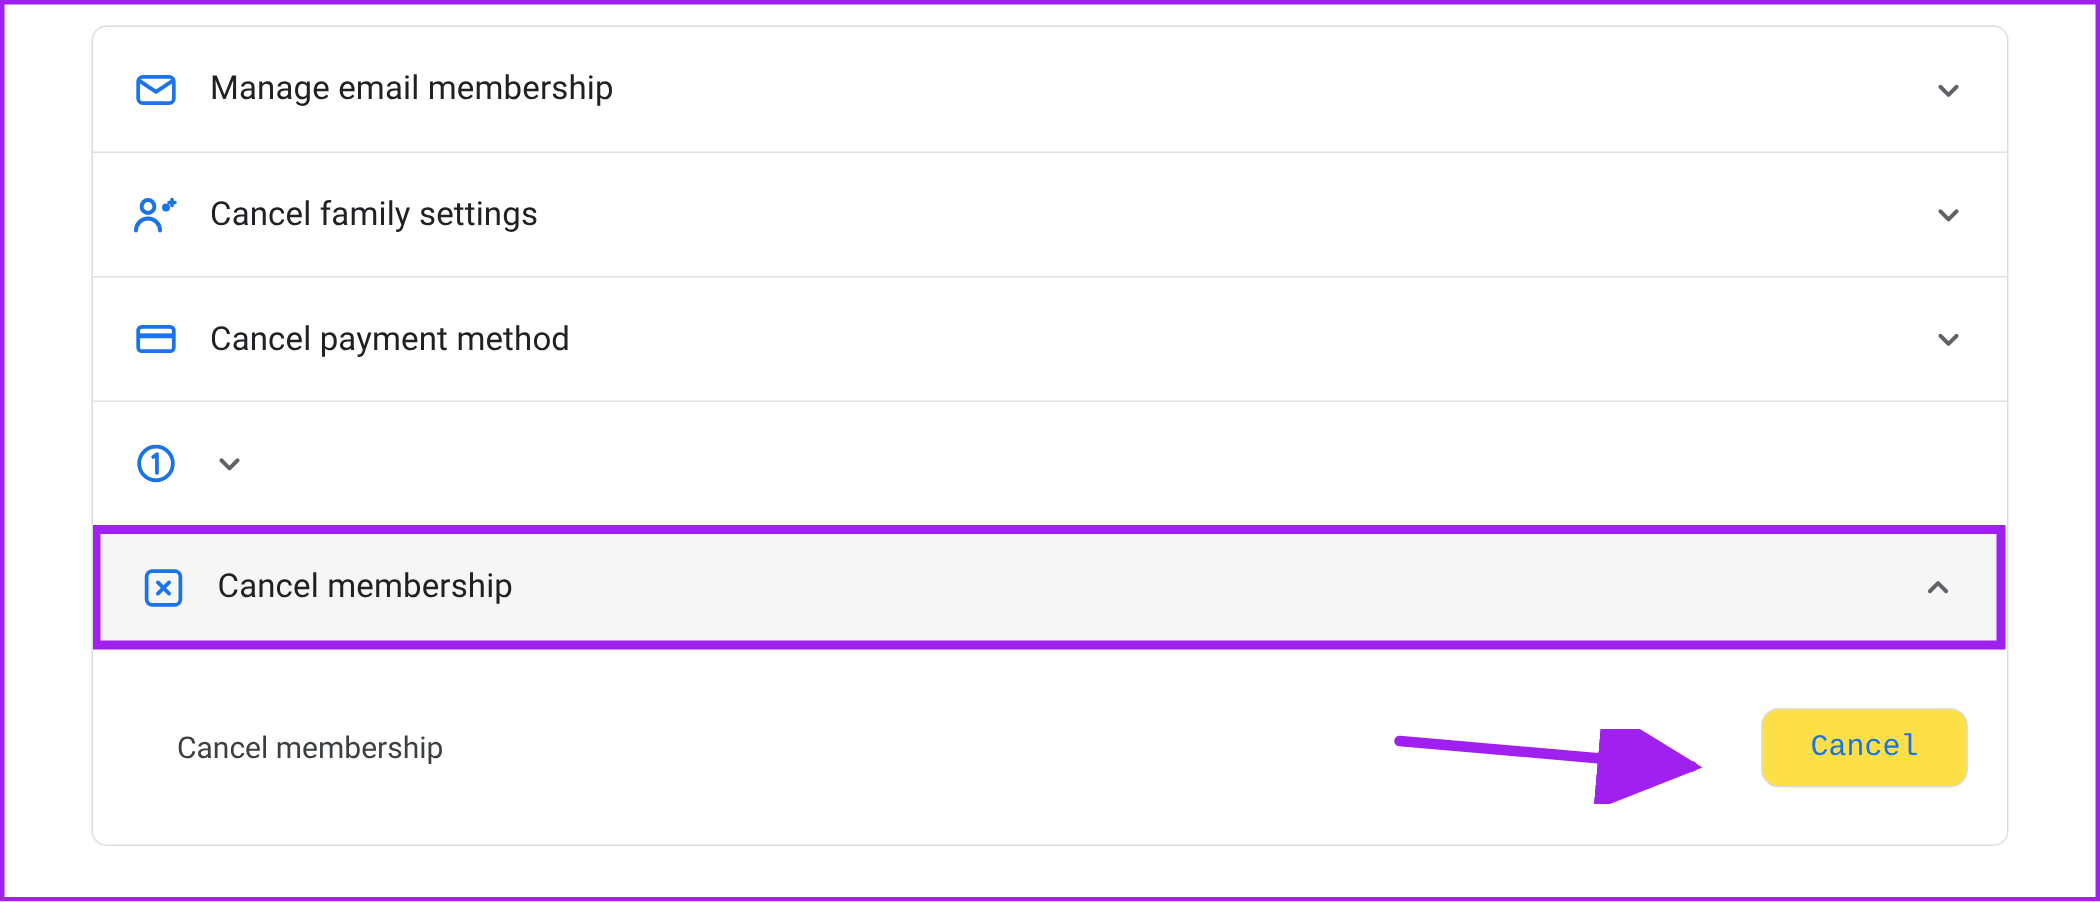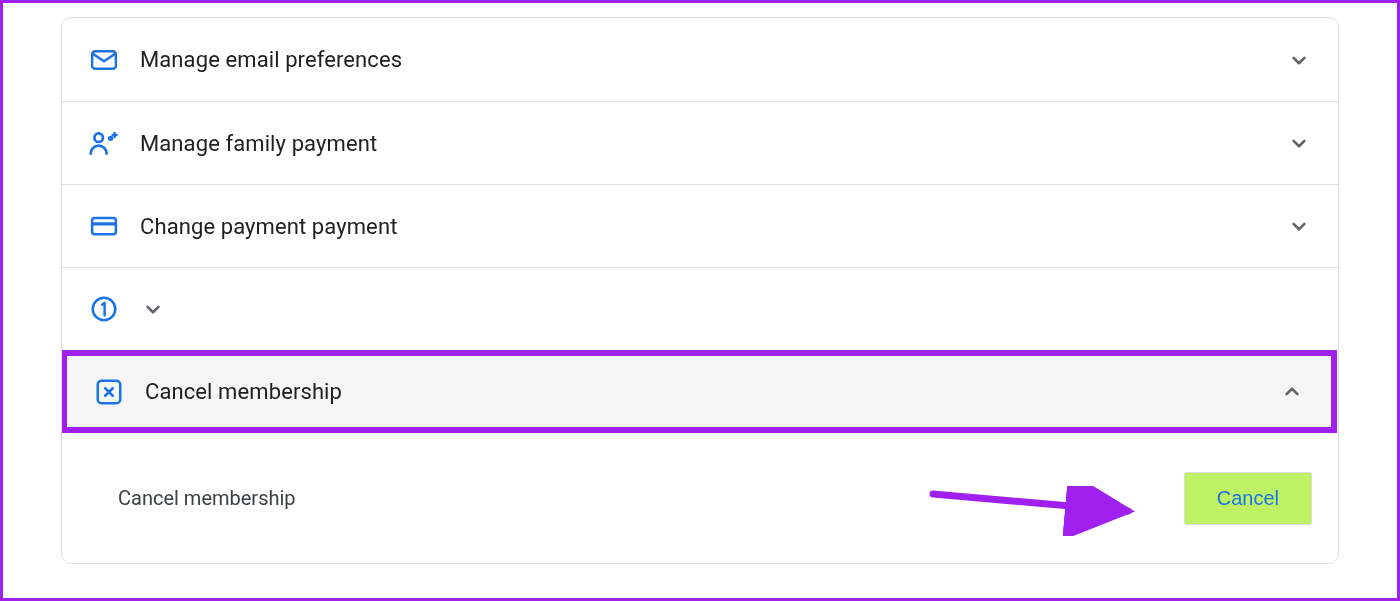--- a/index.html
+++ b/index.html
@@ -87,28 +87,28 @@
     padding: 0 26px 0 56px;
     background: #fff;
   }
   .detail-row .detail-label {
     font-size: 20px;
     color: #3c4043;
     flex: 1 1 auto;
   }
   .cancel-btn {
     border: 1px solid #dadce0;
-    background: #bef264;
+    background: #fde047;
     color: #1a73e8;
     font-size: 20px;
     font-weight: 500;
     padding: 14px 32px;
-    border-radius: 2px;
+    border-radius: 12px;
     cursor: pointer;
-    font-family: Liberation Sans, sans-serif;
+    font-family: Liberation Mono, monospace;
   }
 
   
   .arrow-annot {
     position: absolute;
     left: 925px;
     top: 483px;
     width: 215px;
     height: 50px;
     pointer-events: none;
@@ -120,53 +120,53 @@
 <div class="outer-frame">
   <div class="card">
 
     <div class="row">
       <span class="icon-slot">
         <svg viewBox="0 0 24 24" width="30" height="30">
             <rect x="2.5" y="5" width="19" height="14" rx="2.5" fill="none" stroke="#1a73e8" stroke-width="2"></rect>
             <path d="M3 7l9 6 9-6" fill="none" stroke="#1a73e8" stroke-width="2" stroke-linejoin="round"></path>
           </svg>
       </span>
-      <span class="label">Manage email preferences</span>
+      <span class="label">Manage email membership</span>
       <span class="chev">
         <svg viewBox="0 0 24 24" width="26" height="26">
             <path d="M7 10l5 5 5-5" fill="none" stroke="#5f6368" stroke-width="2.4" stroke-linecap="round" stroke-linejoin="round"></path>
           </svg>
       </span>
     </div>
 
     <div class="row">
       <span class="icon-slot">
         <svg viewBox="0 0 24 24" width="32" height="32">
           <circle cx="8" cy="8" r="3.2" fill="none" stroke="#1a73e8" stroke-width="2"></circle>
           <path d="M2 20c0-3.3 2.7-6 6-6s6 2.7 6 6" fill="none" stroke="#1a73e8" stroke-width="2" stroke-linecap="round"></path>
           <circle cx="17" cy="8.5" r="2" fill="#1a73e8"></circle>
           <path d="M20.5 6h3M22 4.5v3" stroke="#1a73e8" stroke-width="1.8" stroke-linecap="round" transform="translate(-2,0)"></path>
         </svg>
       </span>
-      <span class="label">Manage family payment</span>
+      <span class="label">Cancel family settings</span>
       <span class="chev">
         <svg viewBox="0 0 24 24" width="26" height="26">
             <path d="M7 10l5 5 5-5" fill="none" stroke="#5f6368" stroke-width="2.4" stroke-linecap="round" stroke-linejoin="round"></path>
           </svg>
       </span>
     </div>
 
     <div class="row">
       <span class="icon-slot">
         <svg viewBox="0 0 24 24" width="30" height="30">
           <rect x="2.5" y="5.5" width="19" height="13" rx="2" fill="none" stroke="#1a73e8" stroke-width="2"></rect>
           <rect x="2.5" y="9" width="19" height="2.6" fill="#1a73e8"></rect>
         </svg>
       </span>
-      <span class="label">Change payment payment</span>
+      <span class="label">Cancel payment method</span>
       <span class="chev">
         <svg viewBox="0 0 24 24" width="26" height="26">
             <path d="M7 10l5 5 5-5" fill="none" stroke="#5f6368" stroke-width="2.4" stroke-linecap="round" stroke-linejoin="round"></path>
           </svg>
       </span>
     </div>
 
     <div class="row">
       <span class="icon-slot">
         <svg viewBox="0 0 24 24" width="30" height="30">

